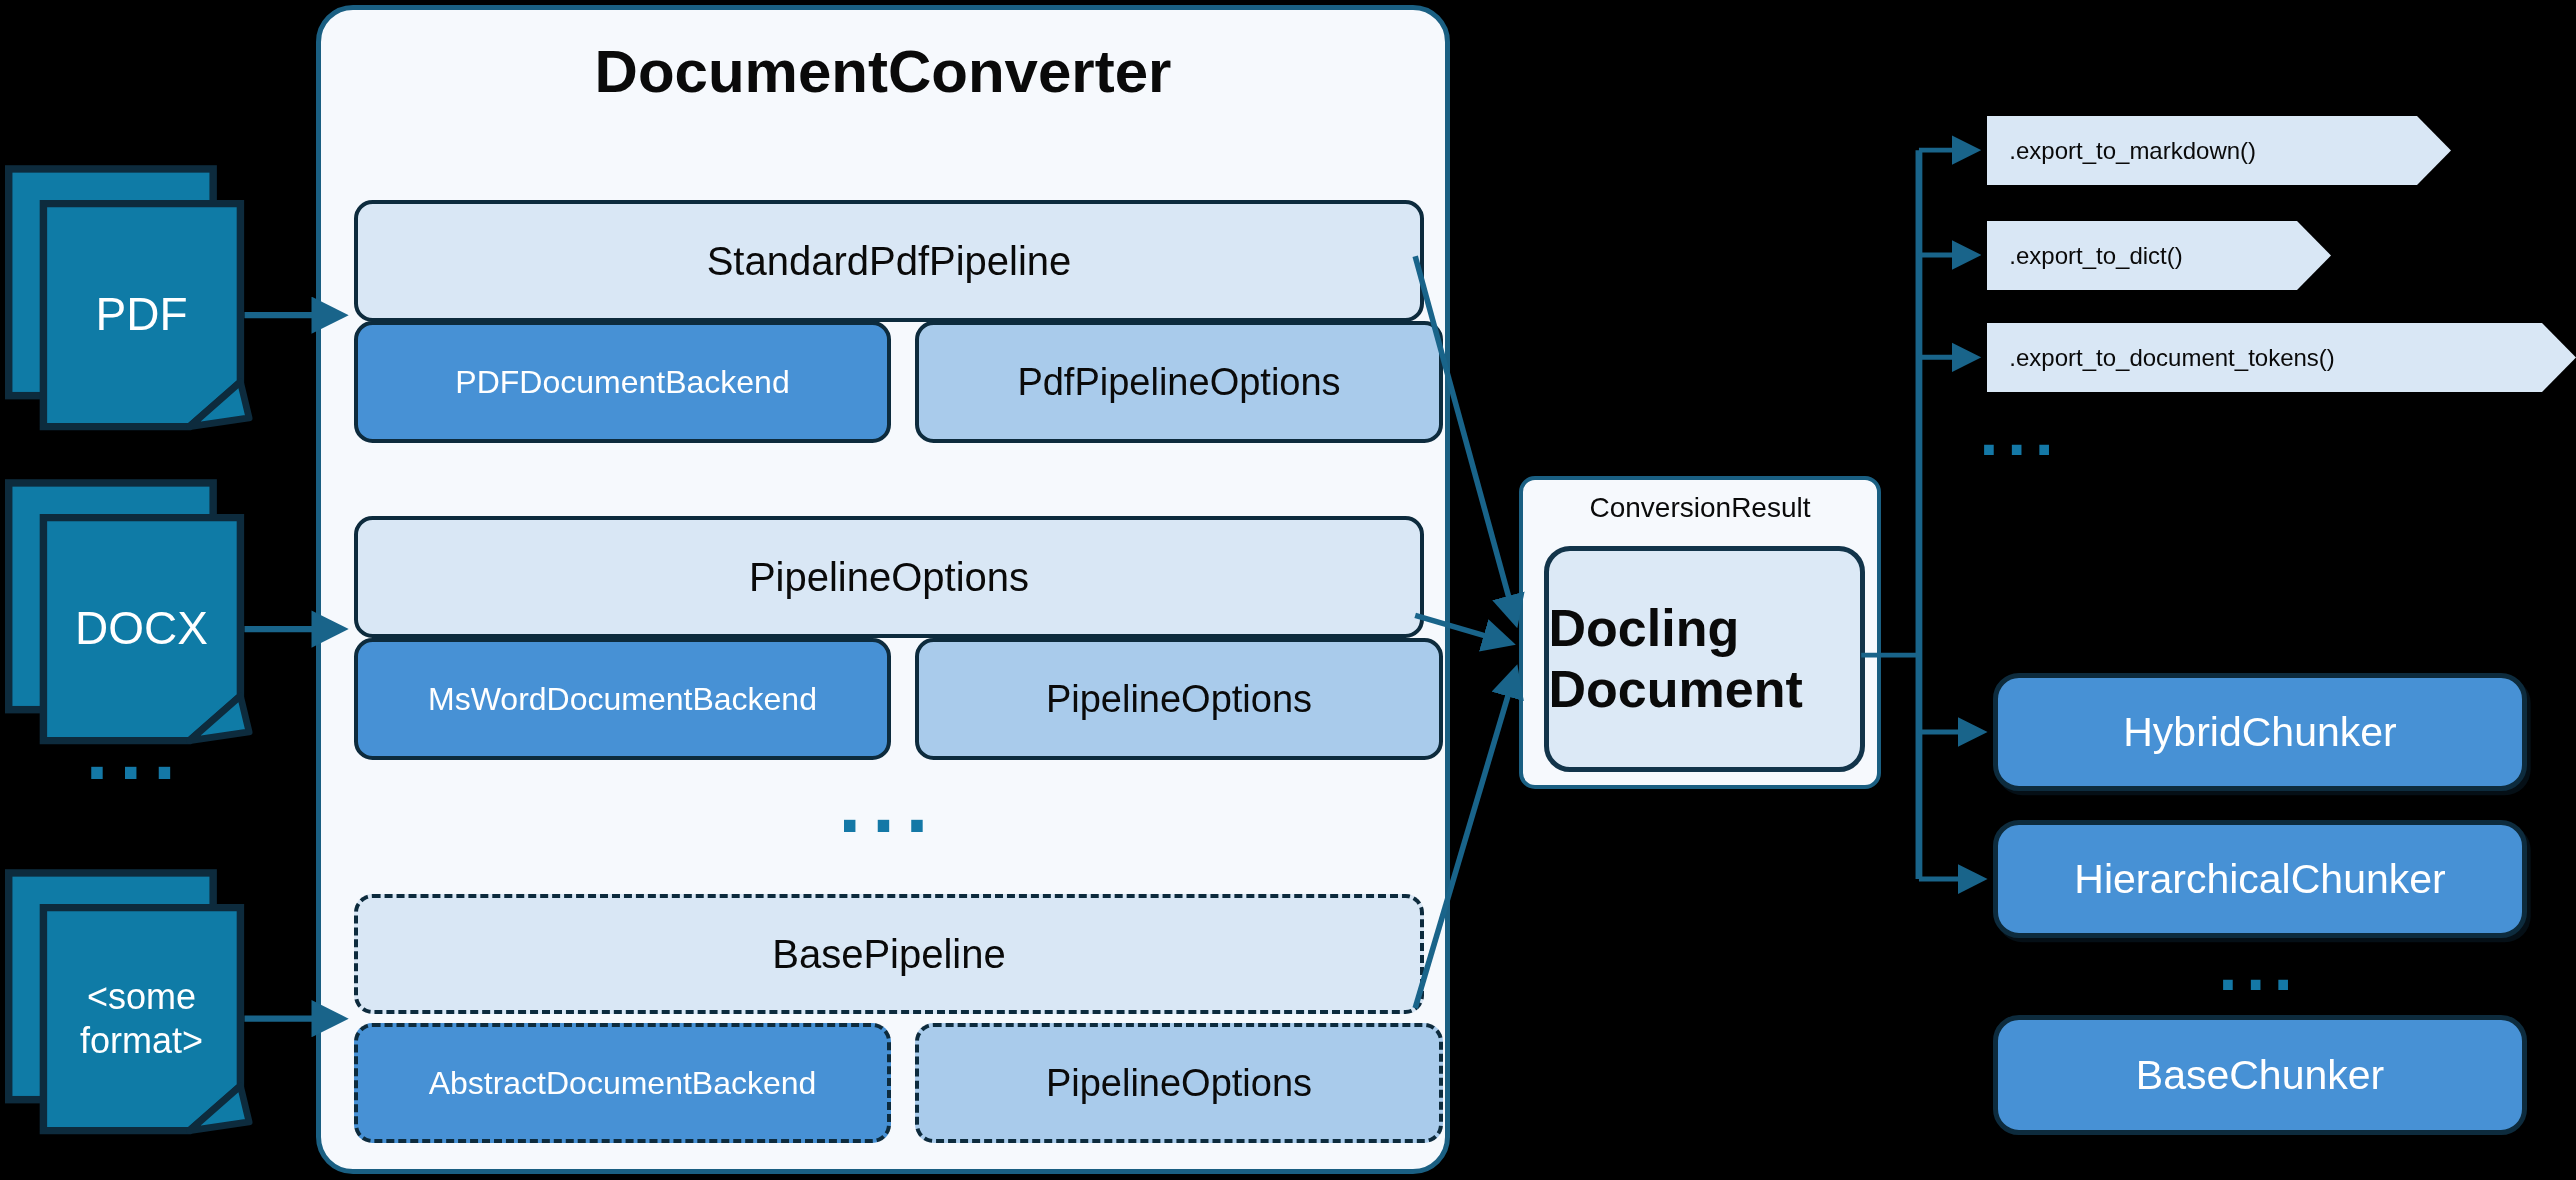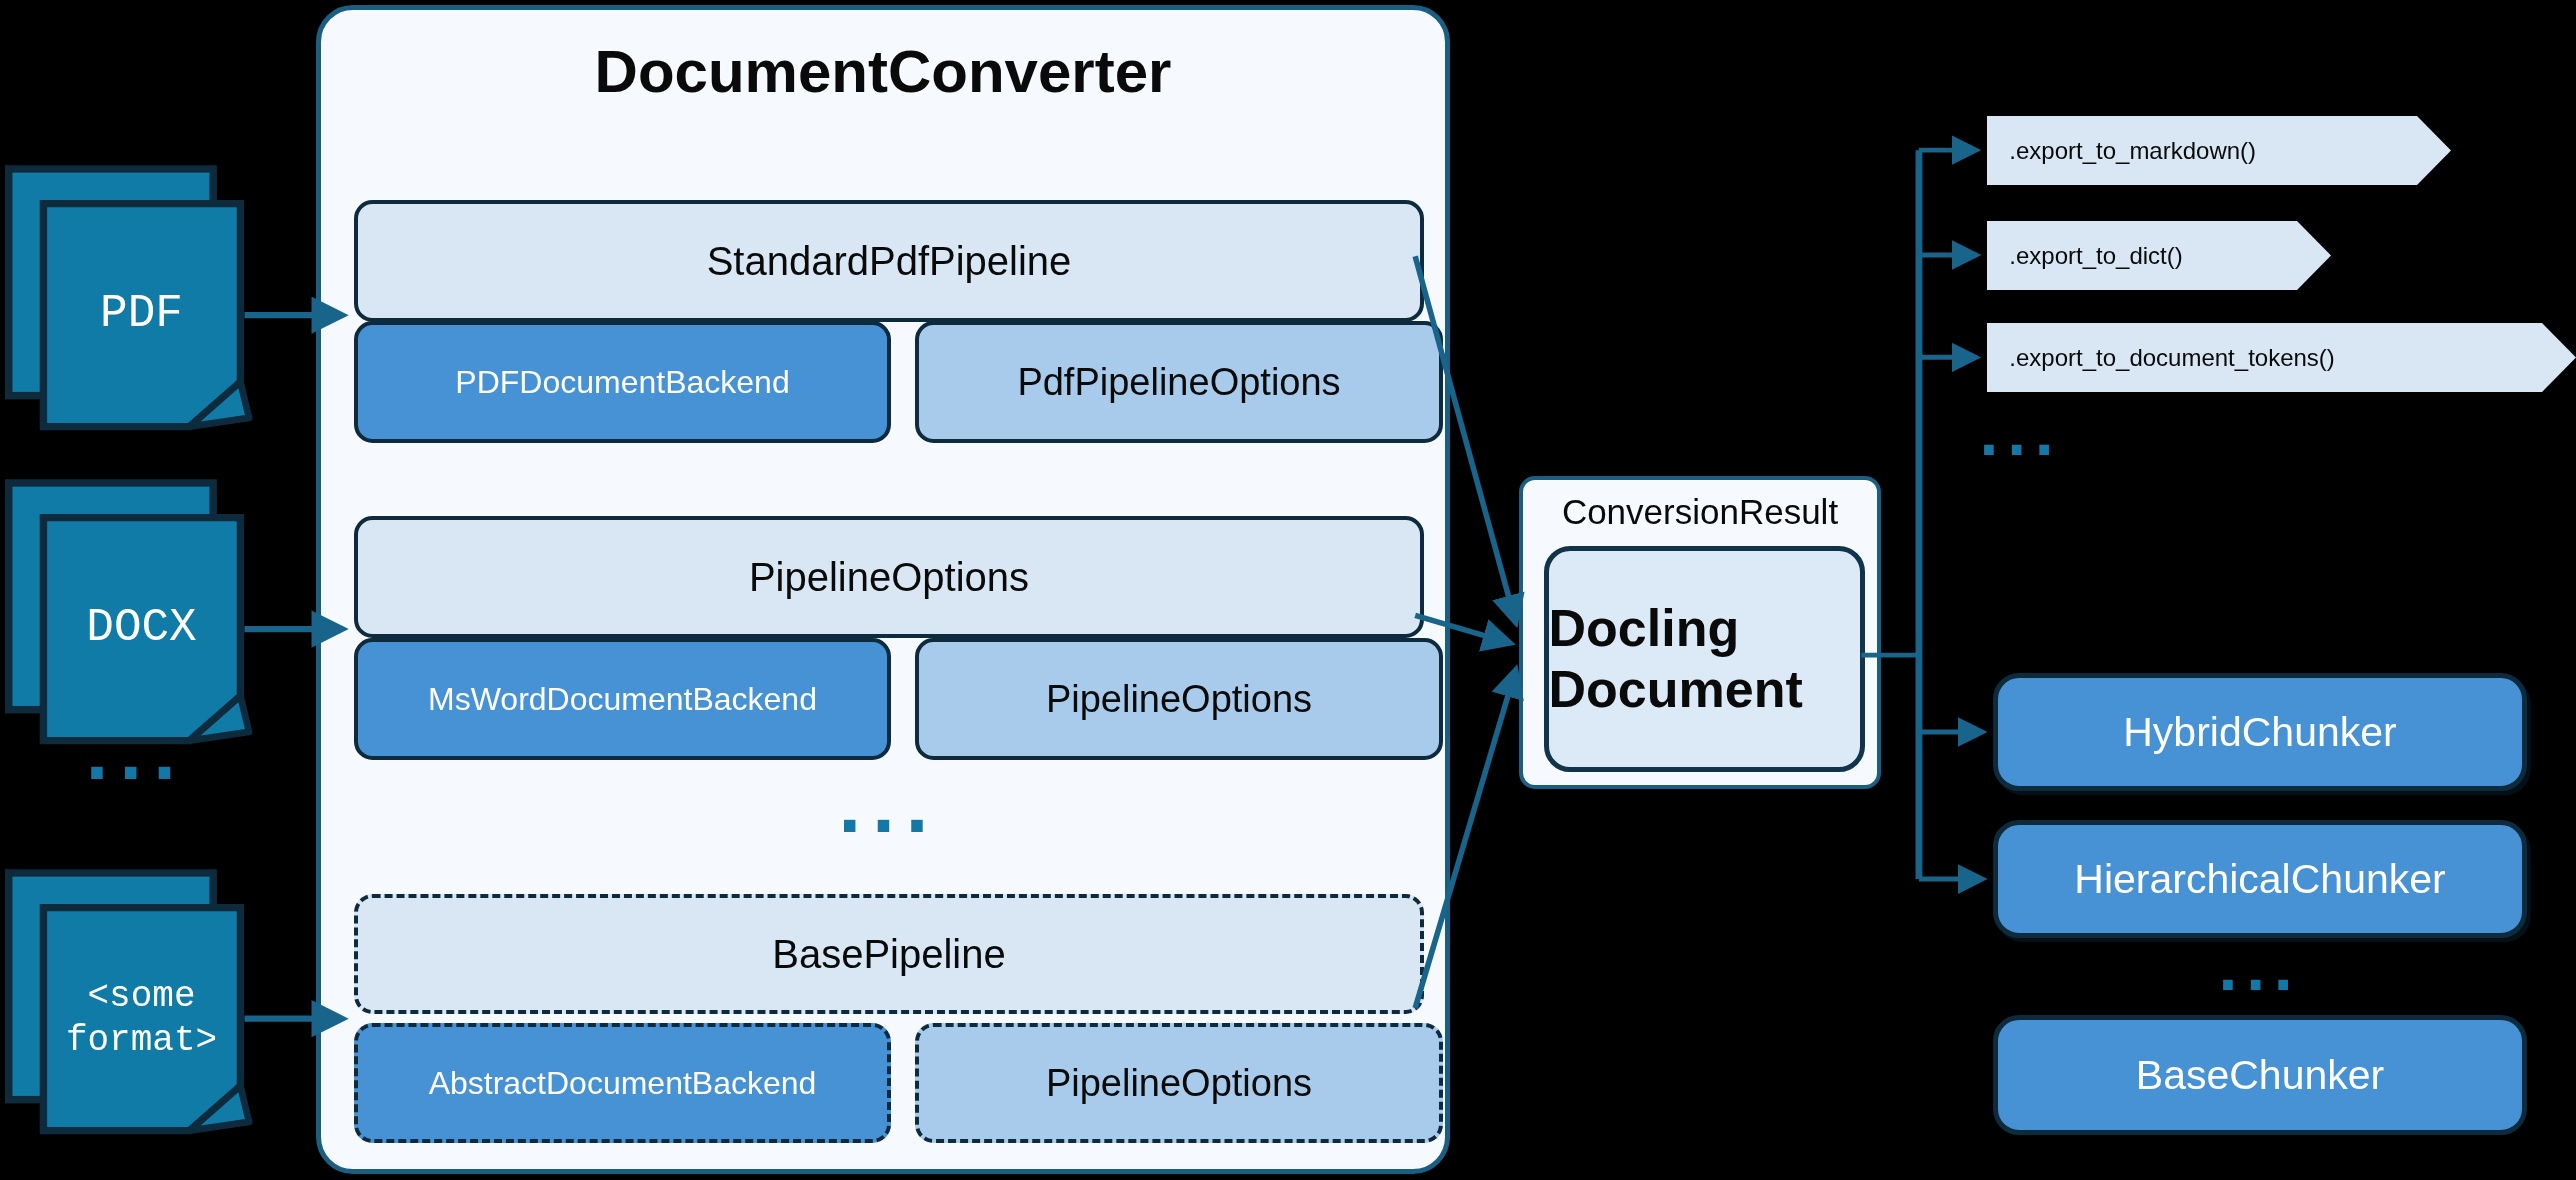--- a/index.html
+++ b/index.html
@@ -11,21 +11,21 @@
   *{margin:0;padding:0;box-sizing:border-box;}
   html,body{background:var(--bg);}
   body{font-family:"Liberation Sans",sans-serif;}
   .canvas{position:relative;width:2576px;height:1180px;background:var(--bg);overflow:hidden;}
 
   
   .doc-stack{position:absolute;width:254px;height:273px;}
   .doc-stack svg{position:absolute;left:0;top:0;}
   .doc-label{position:absolute;left:38px;top:38px;width:197px;height:223px;
     display:flex;align-items:center;justify-content:center;text-align:center;
-    color:var(--text-light);font-size:46px;line-height:1.22;font-family:Liberation Mono, monospace;}
+    color:var(--text-light);font-size:46px;line-height:1.22;}
   .doc-label.small{font-size:36px;}
 
   
   .dots{position:absolute;color:var(--ellipsis);font-weight:700;
     letter-spacing:11.2px;text-align:center;line-height:1;}
 
   
   .dc{position:absolute;left:316px;top:5px;width:1134px;height:1169px;
     background:var(--container-bg);border:5px solid var(--container-border);
     border-radius:37px;}
@@ -44,21 +44,21 @@
     background:var(--box-medium);border:4.3px solid var(--navy);border-radius:18.6px;
     display:flex;align-items:center;justify-content:center;
     font-size:38px;color:var(--text-dark);}
   .dashed{border-style:dashed;}
 
   
   .cr{position:absolute;left:1519px;top:476px;width:362px;height:313px;
     background:var(--container-bg);border:4.3px solid var(--container-border);
     border-radius:16px;}
   .cr-label{position:absolute;left:0;right:0;top:12.4px;text-align:center;
-    font-size:35px;color:var(--text-dark);}
+    font-size:28px;color:var(--text-dark);}
   .cr-doc{position:absolute;left:20.5px;top:66px;width:321px;height:226px;
     background:#DCE9F6;border:5px solid #12344A;border-radius:26px;
     display:flex;align-items:center;justify-content:center;text-align:left;
     font-size:52px;font-weight:700;line-height:1.18;color:var(--text-dark);}
 
   
   .tag{position:absolute;height:69px;background:var(--box-light);
     color:var(--text-dark);font-size:24px;line-height:69px;padding-left:22.3px;
     clip-path:polygon(0 0,calc(100% - 34px) 0,100% 50%,calc(100% - 34px) 100%,0 100%);
     white-space:nowrap;}

